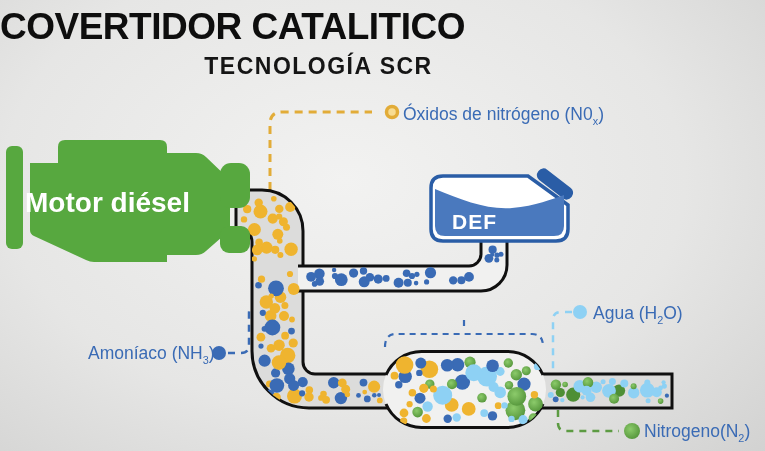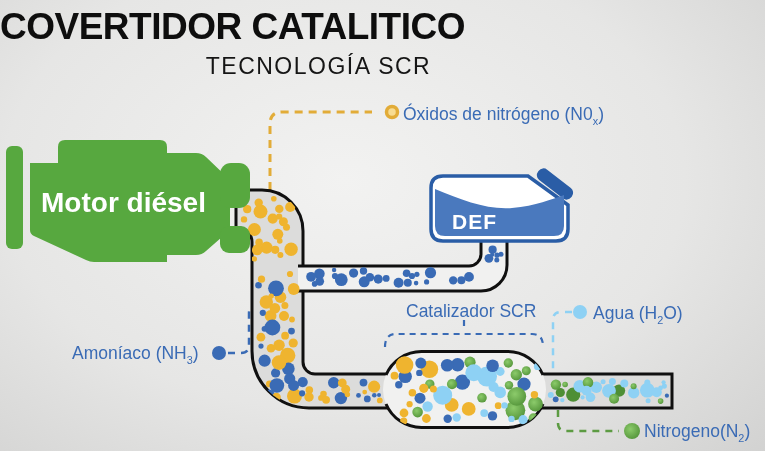--- a/index.html
+++ b/index.html
@@ -4,29 +4,29 @@
 <style>
   html,body{margin:0;padding:0;}
   .stage{
     position:relative;width:765px;height:451px;overflow:hidden;
     font-family:"Liberation Sans","DejaVu Sans",sans-serif;
     background:radial-gradient(ellipse 620px 420px at 45% 40%, #f2f2f1 0%, #e6e6e5 55%, #cfcfce 100%);
   }
   .stage svg{position:absolute;left:0;top:0;}
   .txt{position:absolute;white-space:nowrap;}
   .title{left:0;top:6px;width:765px;text-align:left;font-size:37px;font-weight:800;letter-spacing:-0.5px;color:#0e0e0e;}
-  .subtitle{left:0;top:53px;width:637px;text-align:center;font-size:23px;font-weight:400;letter-spacing:1.5px;color:#151515;}
-  .engine-label{left:36px;top:187px;width:175px;text-align:center;font-size:28px;font-weight:800;color:#ffffff;}
+  .subtitle{left:0;top:53px;width:637px;text-align:center;font-size:23px;font-weight:700;letter-spacing:1.5px;color:#151515;}
+  .engine-label{left:20px;top:187px;width:175px;text-align:center;font-size:28px;font-weight:800;color:#ffffff;}
   .def-label{left:447px;top:210px;width:55px;text-align:center;font-size:21px;font-weight:800;color:#ffffff;letter-spacing:1px;}
   .callout{font-size:17.5px;font-weight:500;}
   .callout sub{font-size:0.62em;}
   .co-nox{left:403px;top:104px;}
   .co-catalyst{left:406px;top:301px;}
   .co-water{left:593px;top:303px;}
-  .co-ammonia{left:72px;top:343px;}
+  .co-ammonia{left:88px;top:343px;}
   .co-nitrogen{left:644px;top:421px;}
 </style>
 </head>
 <body>
 
 <div class="stage">
 
   <svg width="765" height="451" viewBox="0 0 765 451">
     <defs>
       <radialGradient id="gGreen" cx="0.4" cy="0.38" r="0.75">
@@ -268,23 +268,20 @@
   </svg>
 
   <div class="txt title">COVERTIDOR CATALITICO</div>
   <div class="txt subtitle">TECNOLOGÍA SCR</div>
   <div class="txt engine-label">Motor diésel</div>
   <div class="txt def-label">DEF</div>
 
   <div class="txt callout co-nox" style="color: rgb(58, 107, 181);">
     <span>Óxidos de nitrógeno (N0</span><sub>x</sub><span>)</span>
   </div>
-  <div class="txt callout co-catalyst" style="color: rgb(58, 107, 181);">
-    <span>Catalizador SCR</span>
-  </div>
   <div class="txt callout co-water" style="color: rgb(58, 107, 181);">
     <span>Agua (H</span><sub>2</sub><span>O)</span>
   </div>
   <div class="txt callout co-ammonia" style="color: rgb(58, 107, 181);">
     <span>Amoníaco (NH</span><sub>3</sub><span>)</span>
   </div>
   <div class="txt callout co-nitrogen" style="color: rgb(58, 107, 181);">
     <span>Nitrogeno(N</span><sub>2</sub><span>)</span>
   </div>
 </div>

